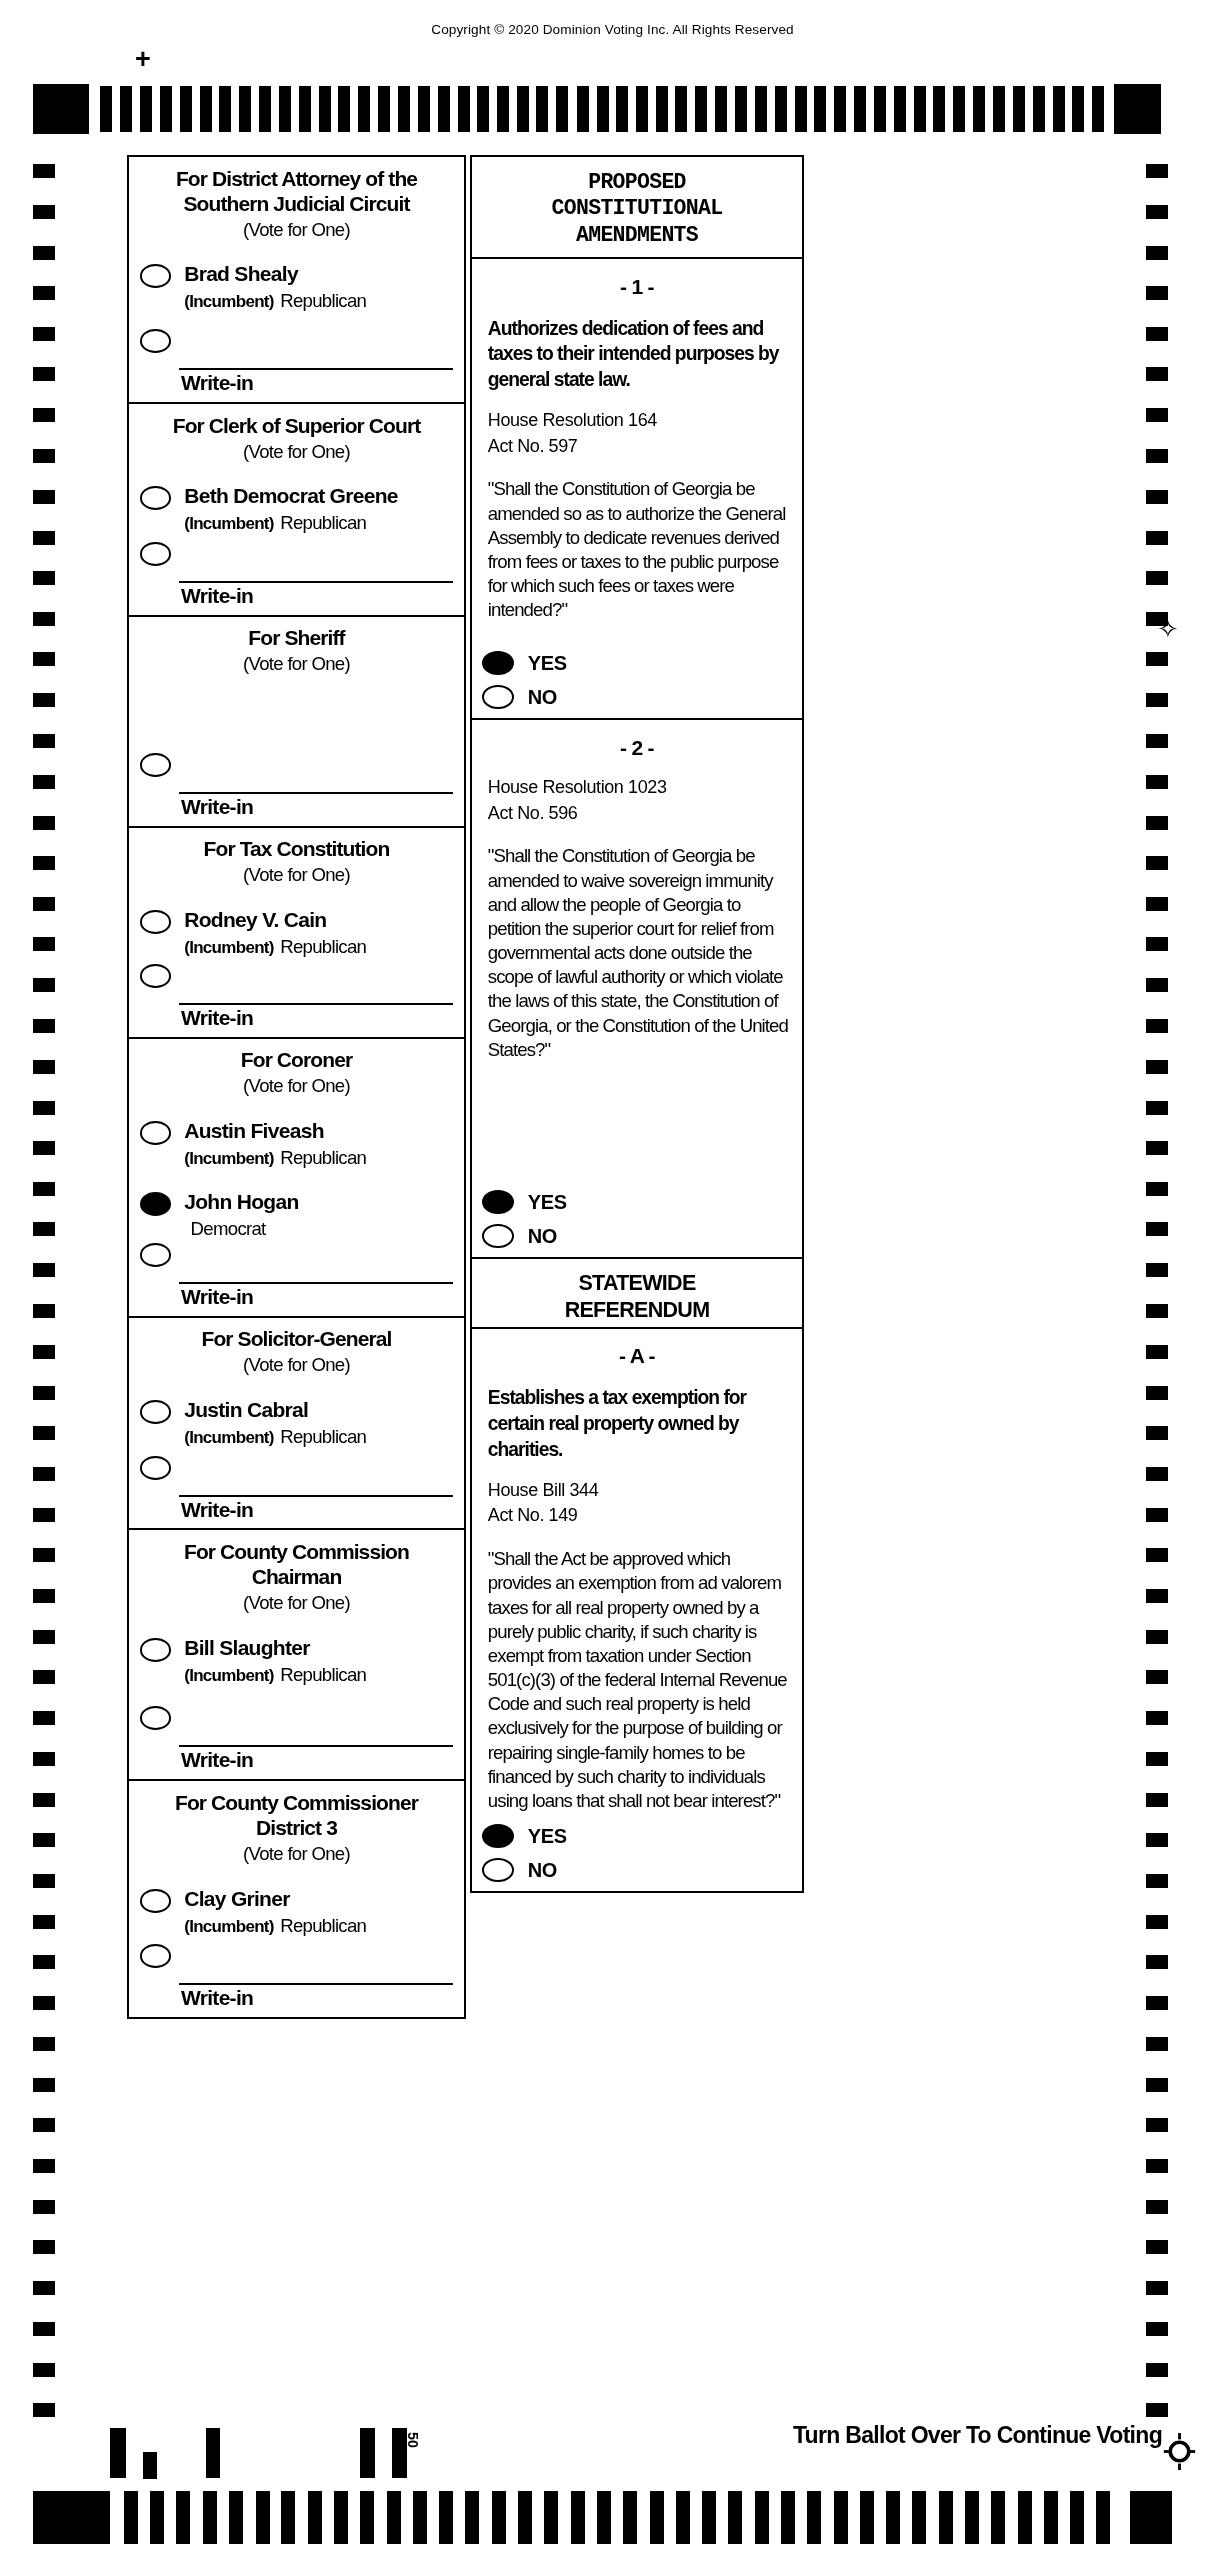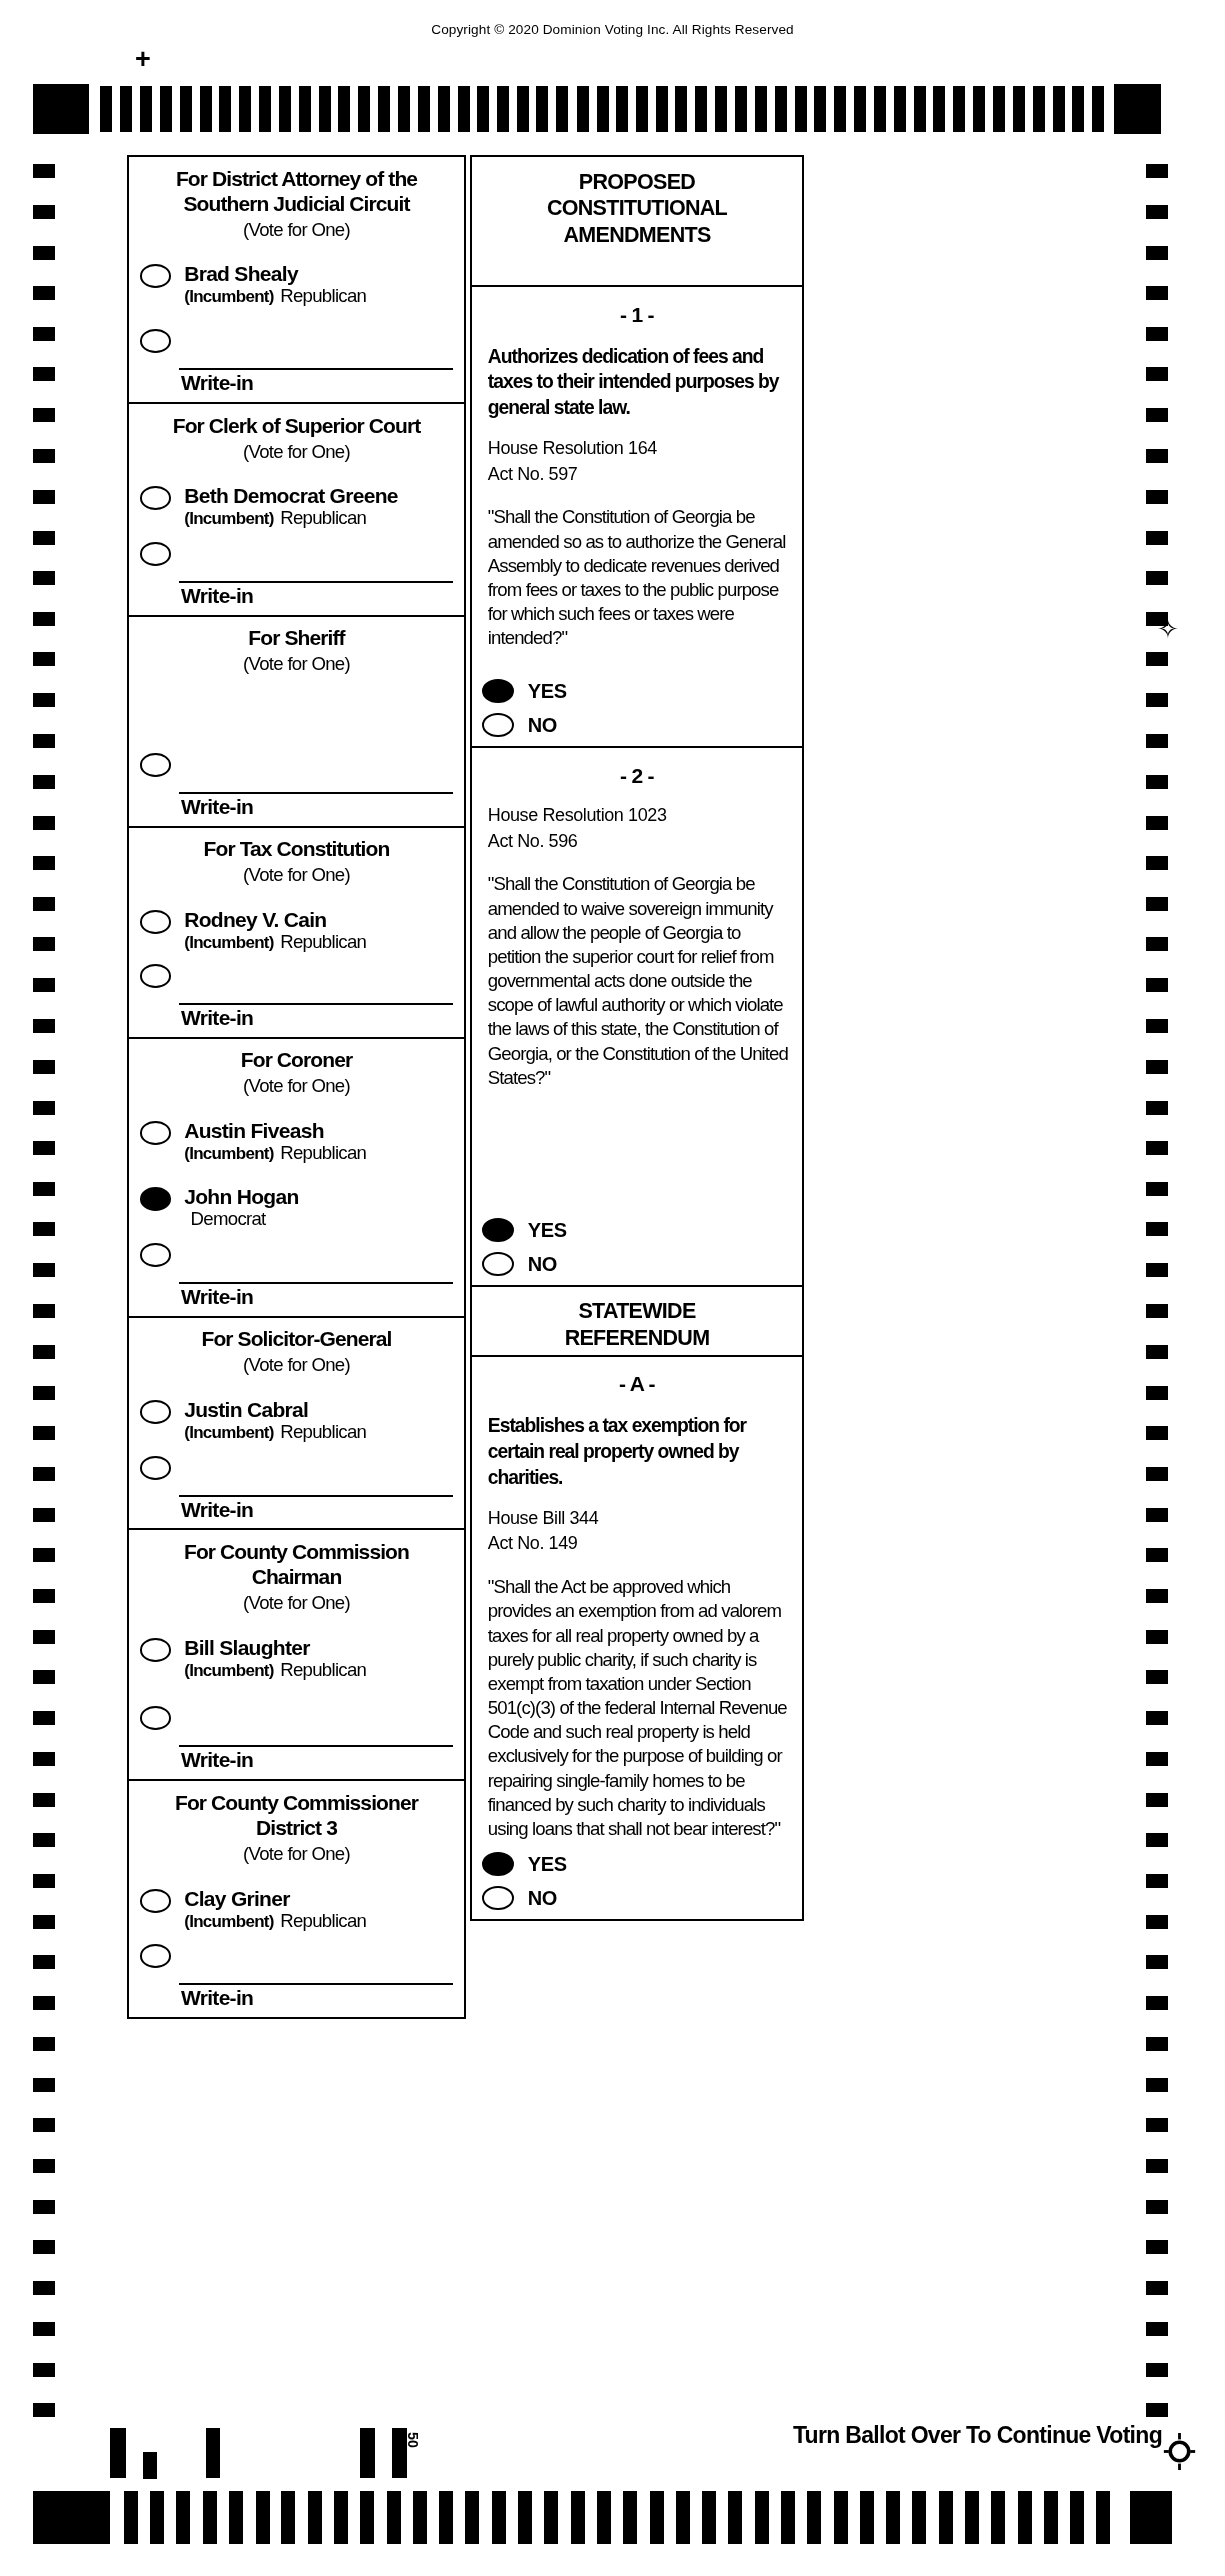--- a/index.html
+++ b/index.html
@@ -15,21 +15,21 @@
   .c-title{margin-top:8.6px;padding:0 5.7px;text-align:center;font-weight:bold;font-size:21px;
            line-height:1.2;letter-spacing:-0.9px;white-space:pre-line;}
   .c-vote{text-align:center;font-size:18.6px;letter-spacing:-0.7px;margin-top:2.9px;}
   .cand{display:flex;align-items:flex-start;margin:21.5px 7.2px 0 10.7px;}
   .oval{flex:none;width:31.5px;height:24px;border:2.1px solid #000;border-radius:50%;
         box-sizing:border-box;background:#fff;}
   .oval.filled{background:#000;}
   .cand .oval{margin-top:2.1px;}
   .cand-text{margin-left:13px;}
   .cand-name{font-weight:bold;font-size:21px;letter-spacing:-0.7px;line-height:1.1;}
-  .cand-sub{font-size:18.6px;letter-spacing:-0.7px;}
+  .cand-sub{margin-top:5px;font-size:18.6px;letter-spacing:-0.7px;}
   .cand-sub .qual{font-weight:bold;font-size:17px;}
   .cand-sub .party{margin-left:6.4px;}
   .writein{position:absolute;left:0;right:0;bottom:0;height:73px;}
   .writein .oval{position:absolute;left:10.7px;top:0;}
   .wline{position:absolute;left:50px;right:11.5px;top:39px;border-top:2.1px solid #000;}
   .wlabel{position:absolute;left:52px;top:42px;font-weight:bold;font-size:21px;letter-spacing:-0.7px;}
   .m-head{padding-top:11.5px;text-align:center;font-weight:bold;font-size:21.5px;line-height:1.25;
           letter-spacing:-0.7px;white-space:pre-line;}
   .m-num{margin-top:15.8px;text-align:center;font-weight:bold;font-size:21px;letter-spacing:-0.7px;}
   .m-summary{margin:17px 14.3px 0 15.8px;font-weight:bold;font-size:19.3px;line-height:1.33;letter-spacing:-1px;}
@@ -402,21 +402,21 @@
           </div>
         </div>
         <div class="writein">
           <span class="oval"></span>
           <div class="wline"></div>
           <div class="wlabel">Write-in</div>
         </div>
       </div>
     </div>
   <div class="col" style="left:470px;top:155px;width:334px;">
-      <div class="box" style="height: 132px;">
+      <div class="box" style="height: 104px; font-family: Liberation Mono, monospace;">
         <div class="m-head">PROPOSED
 CONSTITUTIONAL
 AMENDMENTS</div>
       </div>
       <div class="box" style="height: 463px;">
         <div class="m-num">- 1 -</div>
         <div class="m-summary">Authorizes dedication of fees and taxes to their intended purposes by general state law.</div>
         <div class="m-auth">House Resolution 164
 Act No. 597</div>
         <div class="m-question">"Shall the Constitution of Georgia be amended so as to authorize the General Assembly to dedicate revenues derived from fees or taxes to the public purpose for which such fees or taxes were intended?"</div>

